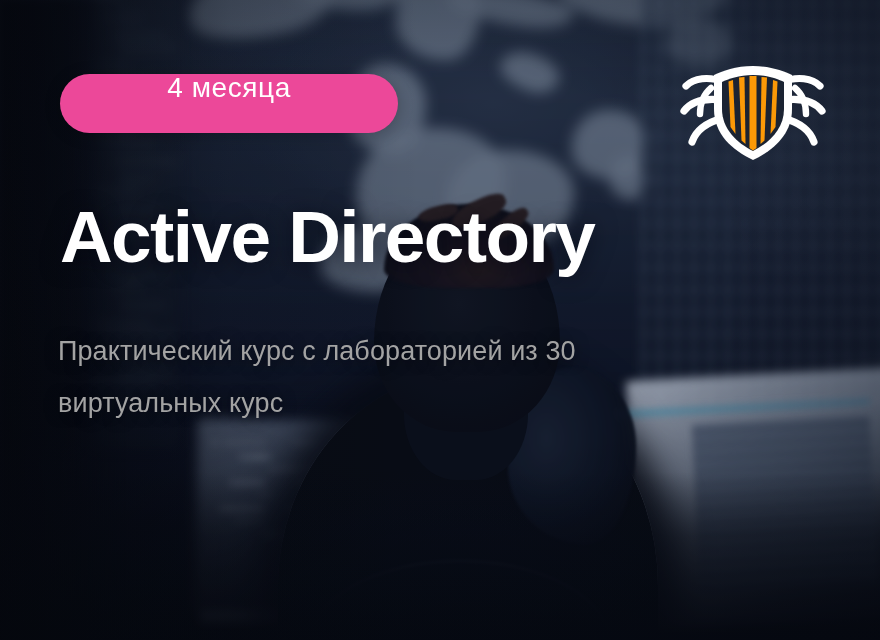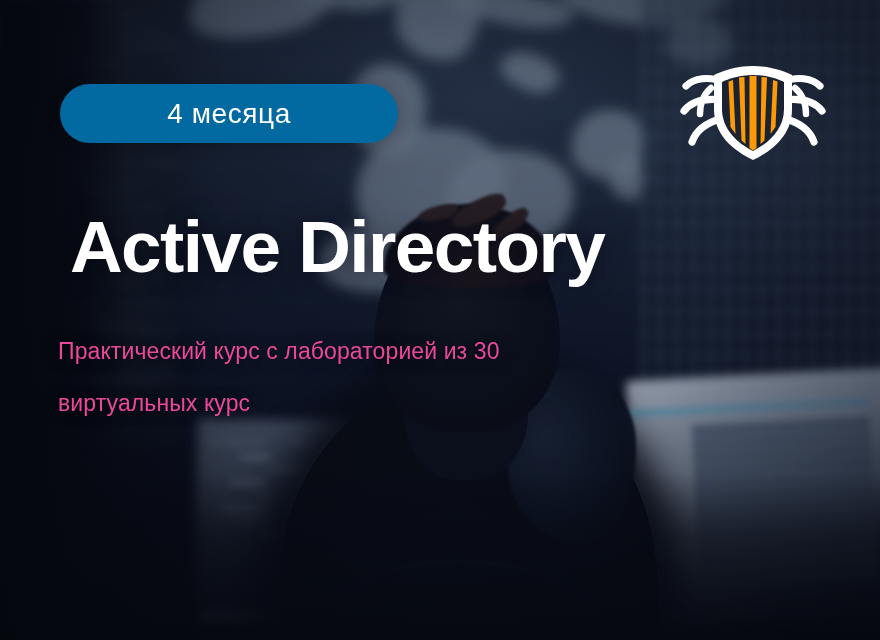--- a/index.html
+++ b/index.html
@@ -195,53 +195,52 @@
   .tint { position: absolute; inset: 0; background: rgba(14,22,44,0.22); }
 
   
   .content { position: absolute; inset: 0; }
 
   .badge {
     position: absolute;
     left: 60px; top: 74px;
     width: 338px; height: 59px;
     border-radius: 30px;
-    background: #0369a1;
-    display: flex; align-items: center; justify-content: center;
+    background: #ec4899;
+    display: flex; justify-content: center;
     box-shadow: 0 2px 16px rgba(0,0,0,0.22);
-    margin-top: 10px;
   }
   .badge-label {
     color: #ffffff;
     font-size: 28px;
     font-weight: 400;
     letter-spacing: .6px;
     line-height: 1;
     white-space: nowrap;
   }
 
   .title {
     position: absolute;
     left: 58px; top: 198px;
-    margin: 12px;
+    margin: 2px;
     color: #ffffff;
     font-size: 73px;
     font-weight: 700;
     letter-spacing: -1.6px;
     line-height: 1.02;
     white-space: nowrap;
     text-shadow: 0 2px 22px rgba(4,6,14,0.55);
   }
 
   .subtitle {
     position: absolute;
     left: 58px; top: 325px;
     margin: 0;
-    color: #ec4899;
-    font-size: 23px;
+    color: #a3a3a3;
+    font-size: 27px;
     font-weight: 300;
     line-height: 52px;
     letter-spacing: .1px;
     text-shadow: 0 1px 14px rgba(4,6,14,0.6);
   }
   .subtitle .ln { display: block; white-space: nowrap; }
 
   
   .logo {
     position: absolute;

